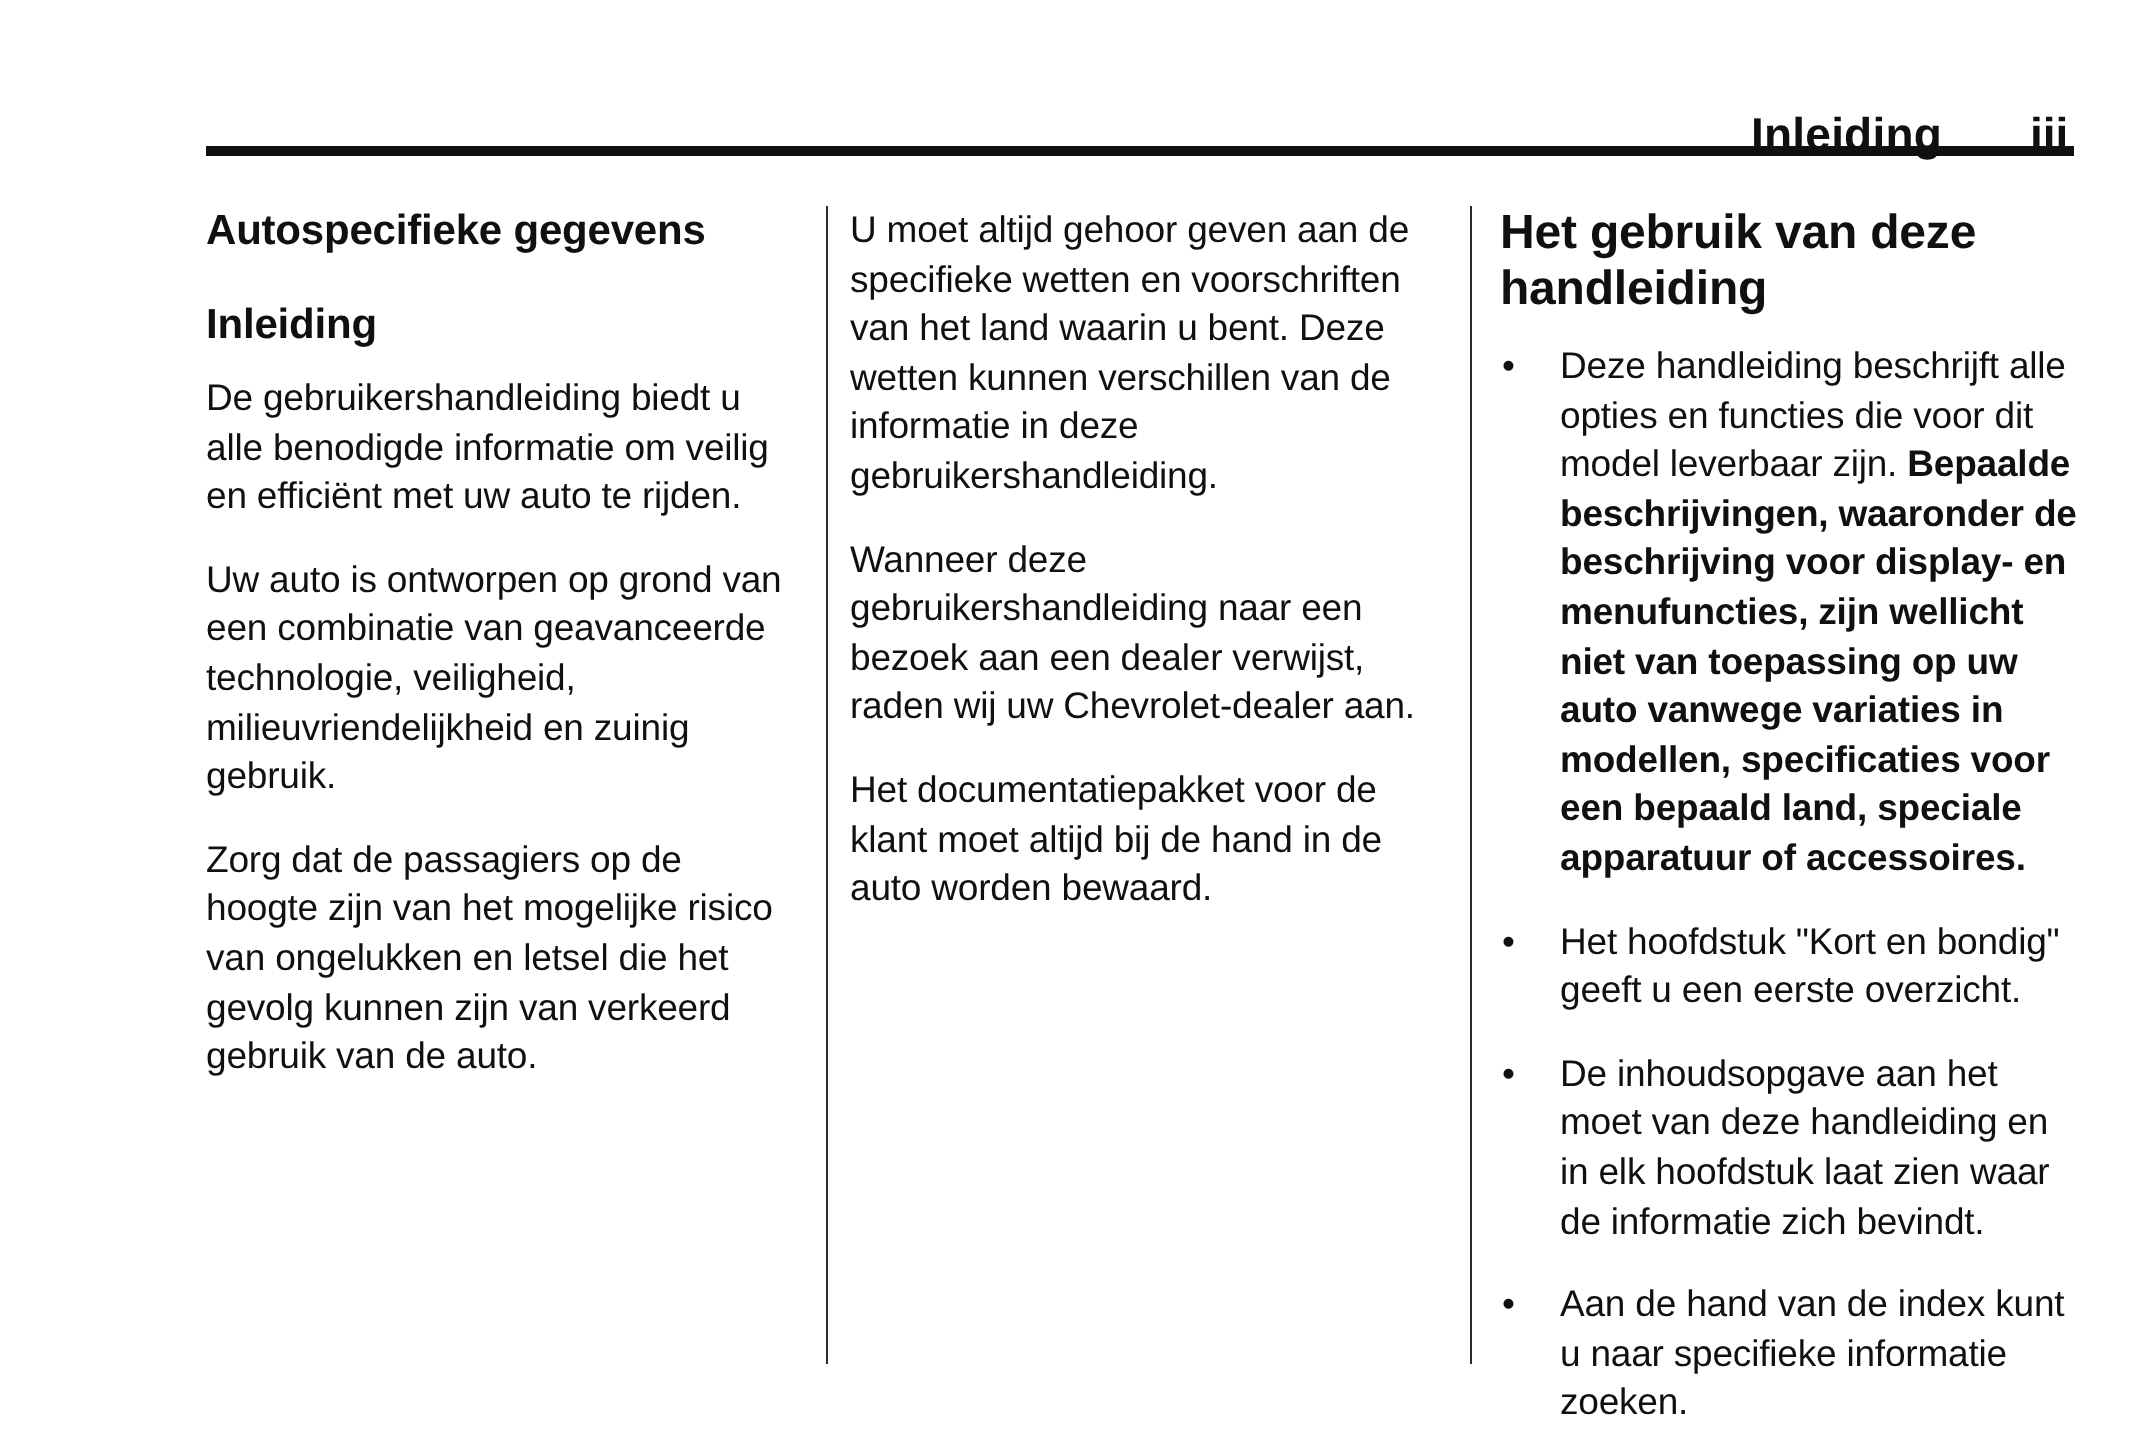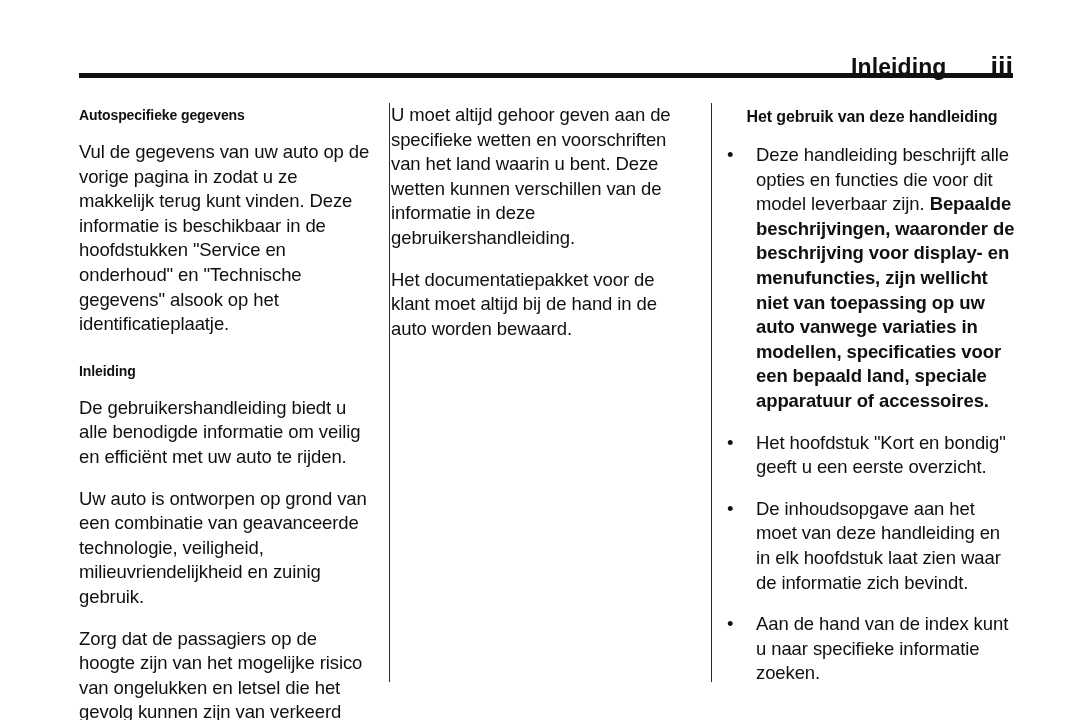--- a/index.html
+++ b/index.html
@@ -13,46 +13,46 @@
     font-family: "Liberation Sans", sans-serif;
     color: #101010;
     overflow: hidden;
   }
 
   .page {
     position: relative;
     width: 940px;
     height: 720px;
     box-sizing: border-box;
+    margin-left: 24px;
   }
 
   
   .page-header {
     position: absolute;
     left: 79px;
     top: 44px;
     width: 934px;
     height: 36px;
     display: flex;
     align-items: flex-end;
     justify-content: flex-end;
   }
   .header-title {
     font-size: 23px;
     font-weight: bold;
     letter-spacing: 0.1px;
     line-height: 26px;
   }
   .header-pagenum {
-    font-size: 27px;
+    font-size: 23px;
     font-weight: bold;
     margin-left: 44px;
     line-height: 26px;
     min-width: 22px;
-    text-align: right;
   }
   .header-rule {
     position: absolute;
     left: 79px;
     top: 73px;
     width: 934px;
     height: 5px;
     background: #101010;
   }
 
@@ -72,35 +72,34 @@
     position: absolute;
     left: 0;
     top: 103px;
     width: 1078px;
   }
   .col {
     position: absolute;
     top: 0;
   }
   .col-1 { left: 79px;  width: 295px; }
-  .col-2 { left: 391px; width: 296px; }
+  .col-2 { left: 401px; width: 296px; }
   .col-3 { left: 726px; width: 292px; }
 
   h2.section-heading {
-    font-size: 14px;
+    font-size: 21px;
     font-weight: bold;
     margin: 0 0 12px 0;
     line-height: 25px;
     letter-spacing: -0.1px;
   }
   h2.section-heading.big {
-    font-size: 16px;
+    font-size: 24px;
     line-height: 28px;
     margin: 0 0 12px 0;
-    text-align: center;
   }
   h2.section-heading.spaced-top {
     margin-top: 22px;
   }
 
   p.body-par {
     font-size: 18.5px;
     line-height: 24.6px;
     margin: 0 0 17px 0;
     letter-spacing: -0.1px;
@@ -143,30 +142,30 @@
   </div>
   <div class="header-rule"></div>
 
   <div class="col-divider d1"></div>
   <div class="col-divider d2"></div>
 
   <div class="columns">
 
     <div class="col col-1">
       <h2 class="section-heading">Autospecifieke gegevens</h2>
-      <p class="body-par">Vul de gegevens van uw auto op de vorige pagina in zodat u ze makkelijk terug kunt vinden. Deze informatie is beschikbaar in de hoofdstukken "Service en onderhoud" en "Technische gegevens" alsook op het identificatieplaatje.</p>
 
       <h2 class="section-heading spaced-top">Inleiding</h2>
       <p class="body-par">De gebruikershandleiding biedt u alle benodigde informatie om veilig en efficiënt met uw auto te rijden.</p>
       <p class="body-par">Uw auto is ontworpen op grond van een combinatie van geavanceerde technologie, veiligheid, milieuvriendelijkheid en zuinig gebruik.</p>
       <p class="body-par">Zorg dat de passagiers op de hoogte zijn van het mogelijke risico van ongelukken en letsel die het gevolg kunnen zijn van verkeerd gebruik van de auto.</p>
     </div>
 
     <div class="col col-2">
       <p class="body-par">U moet altijd gehoor geven aan de specifieke wetten en voorschriften van het land waarin u bent. Deze wetten kunnen verschillen van de informatie in deze gebruikershandleiding.</p>
+      <p class="body-par">Wanneer deze gebruikershandleiding naar een bezoek aan een dealer verwijst, raden wij uw Chevrolet-dealer aan.</p>
       <p class="body-par">Het documentatiepakket voor de klant moet altijd bij de hand in de auto worden bewaard.</p>
     </div>
 
     <div class="col col-3">
       <h2 class="section-heading big">Het gebruik van deze handleiding</h2>
 
       <ul class="bullet-list">
         <li>
           <span class="bullet-dot">•</span>
           <span>Deze handleiding beschrijft alle opties en functies die voor dit model leverbaar zijn. </span><span class="emph">Bepaalde beschrijvingen, waaronder de beschrijving voor display- en menufuncties, zijn wellicht niet van toepassing op uw auto vanwege variaties in modellen, specificaties voor een bepaald land, speciale apparatuur of accessoires.</span>

